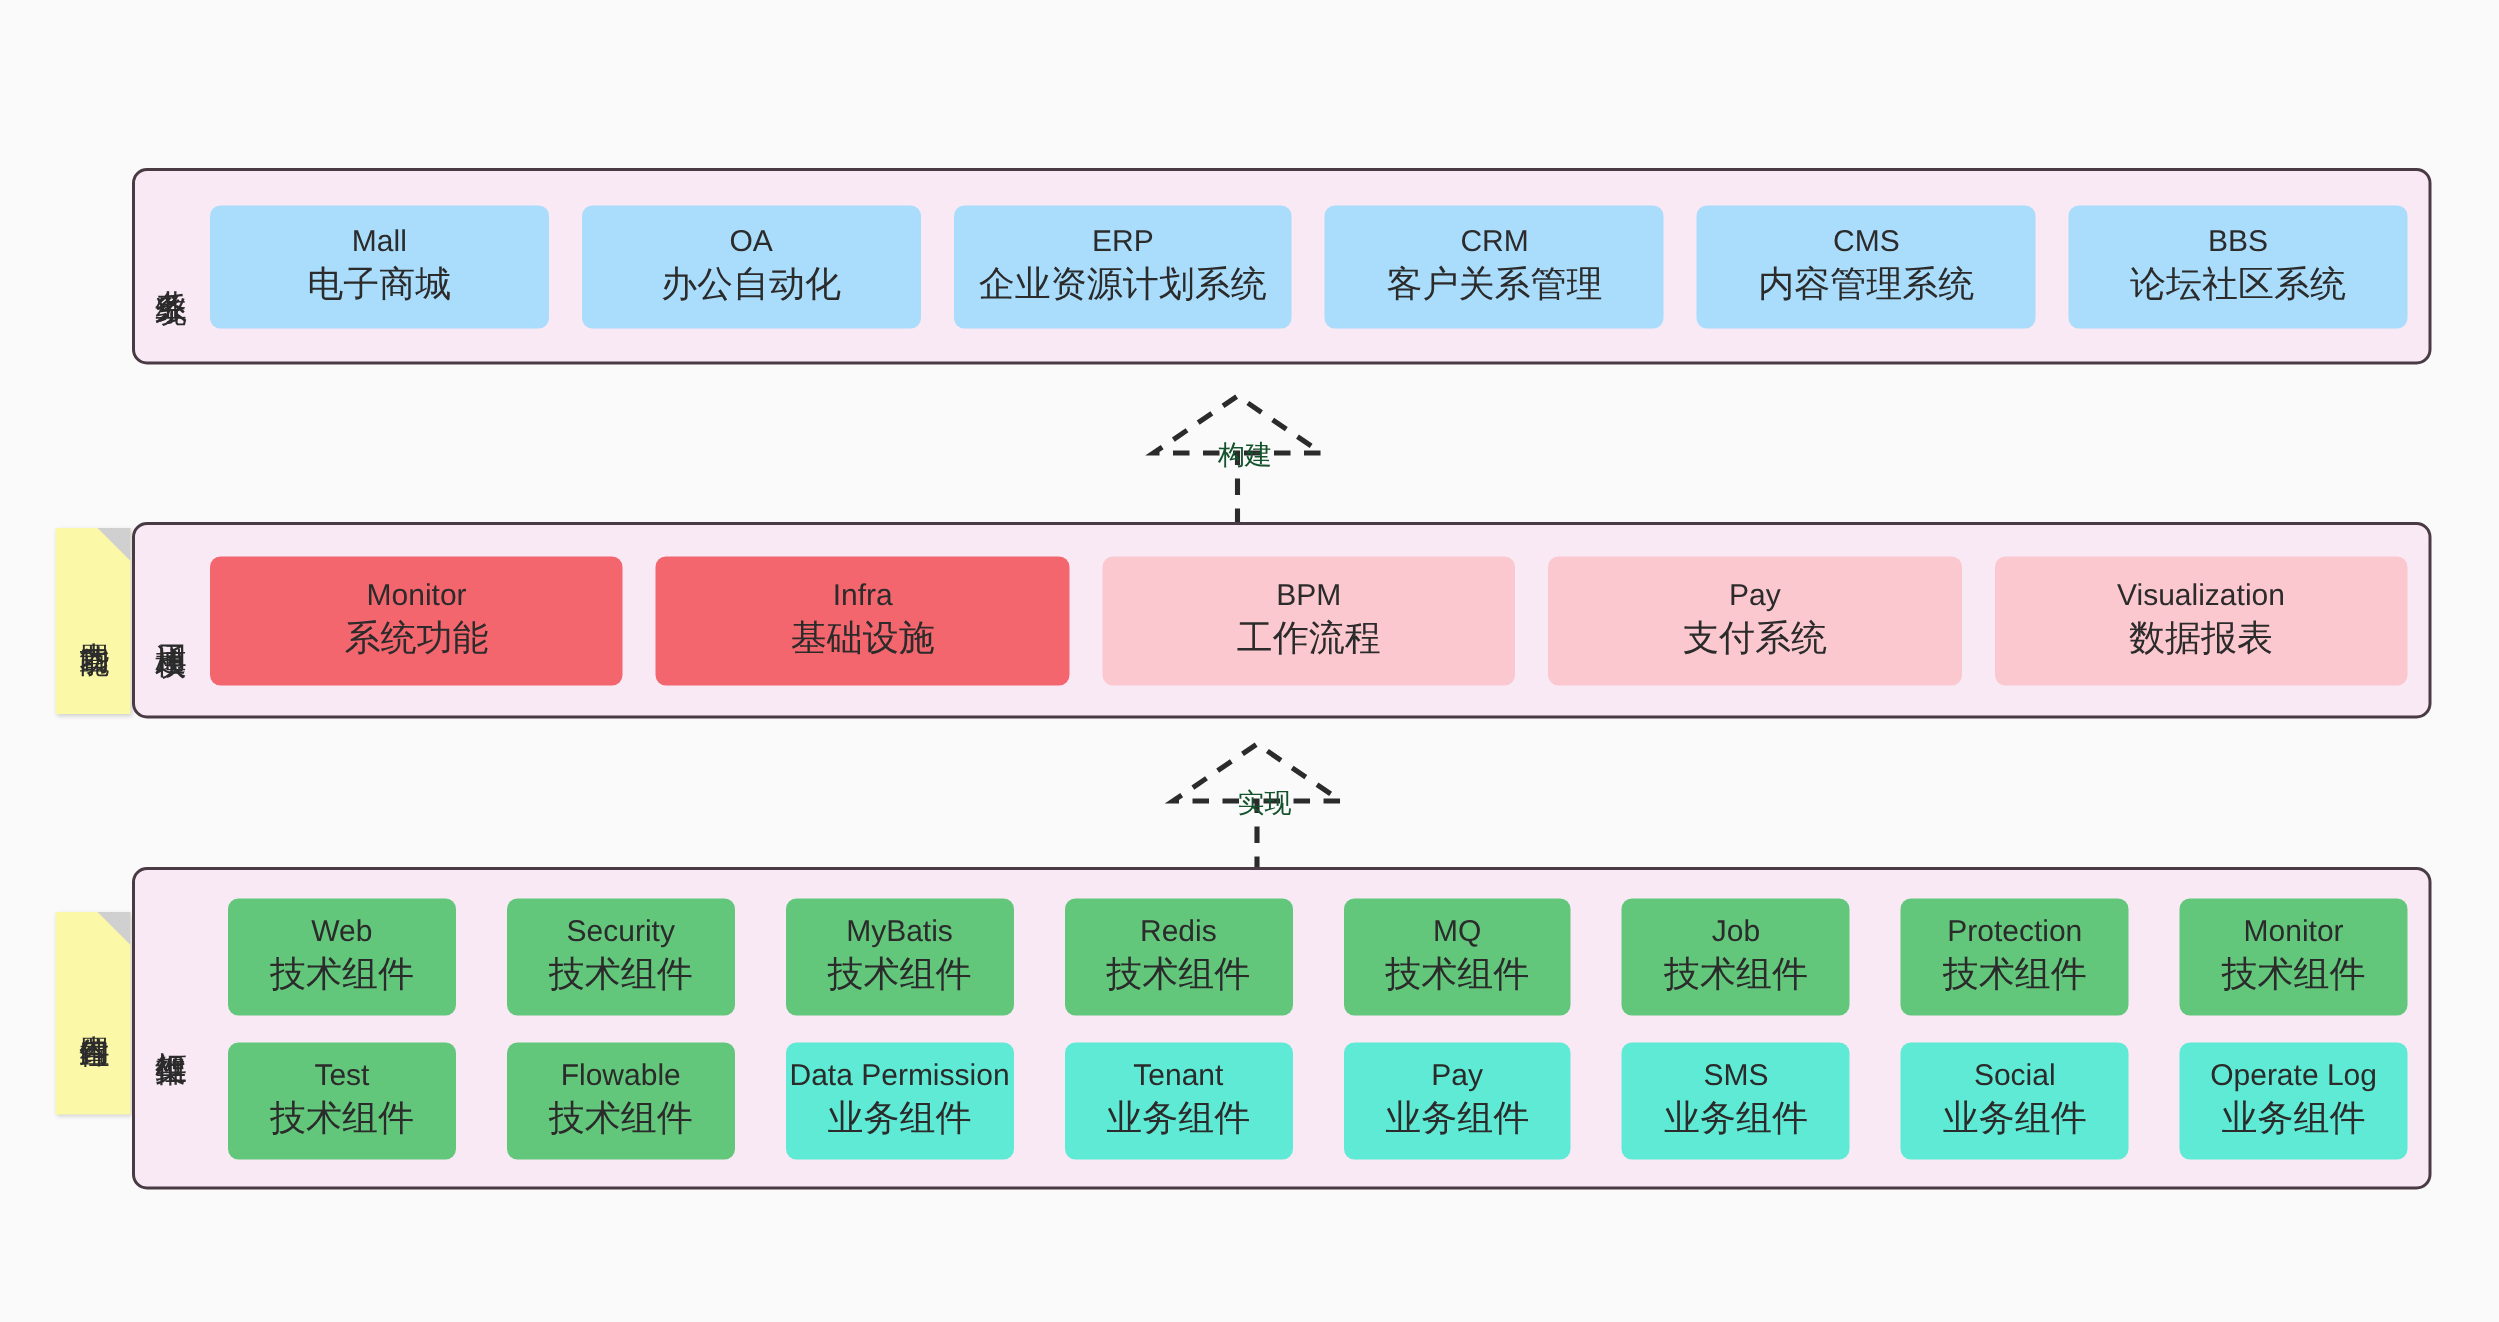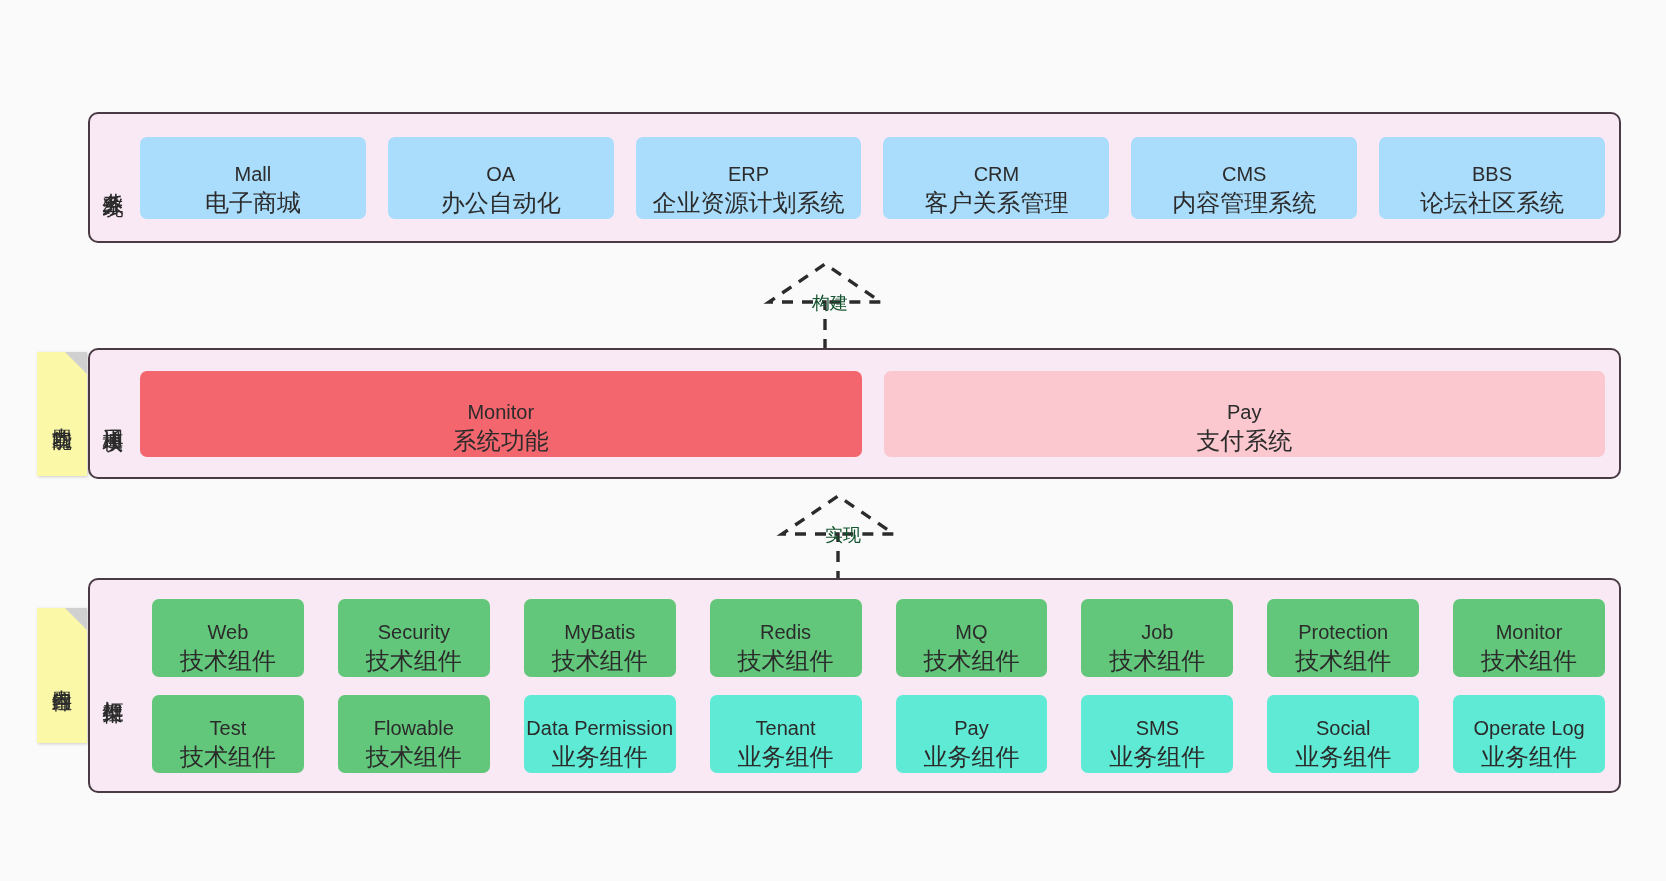--- a/index.html
+++ b/index.html
@@ -58,21 +58,21 @@
   }
 
   
   .node {
     flex: 1 1 0;
     box-sizing: border-box;
     border-radius: 7px;
     display: flex;
     flex-direction: column;
     align-items: center;
-    justify-content: flex-end;
+    justify-content: center;
     text-align: center;
     color: #2b2b2b;
     line-height: 1.28;
     user-select: none;
   }
   .node .n-title { font-size: 20px; }
   .node .n-sub   { font-size: 24px; }
 
   .h-biz   { height: 82px; }
   .h-mod   { height: 86px; }
@@ -176,23 +176,35 @@
   </div>
 
   <div class="layer" id="layer-common-modules" style="left:88px; top:348px; width:1533px; height:131px;">
     <div class="layer-title">通用模块</div>
     <div class="layer-body">
       <div class="row">
         <div class="node h-mod c-red">
           <span class="n-title">Monitor</span>
           <span class="n-sub">系统功能</span>
         </div>
+        <div class="node h-mod c-red">
+          <span class="n-title">Infra</span>
+          <span class="n-sub">基础设施</span>
+        </div>
+        <div class="node h-mod c-pink">
+          <span class="n-title">BPM</span>
+          <span class="n-sub">工作流程</span>
+        </div>
         <div class="node h-mod c-pink">
           <span class="n-title">Pay</span>
           <span class="n-sub">支付系统</span>
+        </div>
+        <div class="node h-mod c-pink">
+          <span class="n-title">Visualization</span>
+          <span class="n-sub">数据报表</span>
         </div>
       </div>
     </div>
   </div>
 
   <svg class="connector" style="left:768px; top:490px; width:160px; height:92px;" viewBox="0 0 160 92">
     <path d="M 70 92 L 70 44 L 14 44 L 70 6 L 126 44 L 70 44" fill="none" stroke="#2b2b2b" stroke-width="3.4" stroke-dasharray="11,9" stroke-linecap="butt"></path>
   </svg>
   <div class="connector-label" style="left:825px; top:523px;">实现</div>
 

